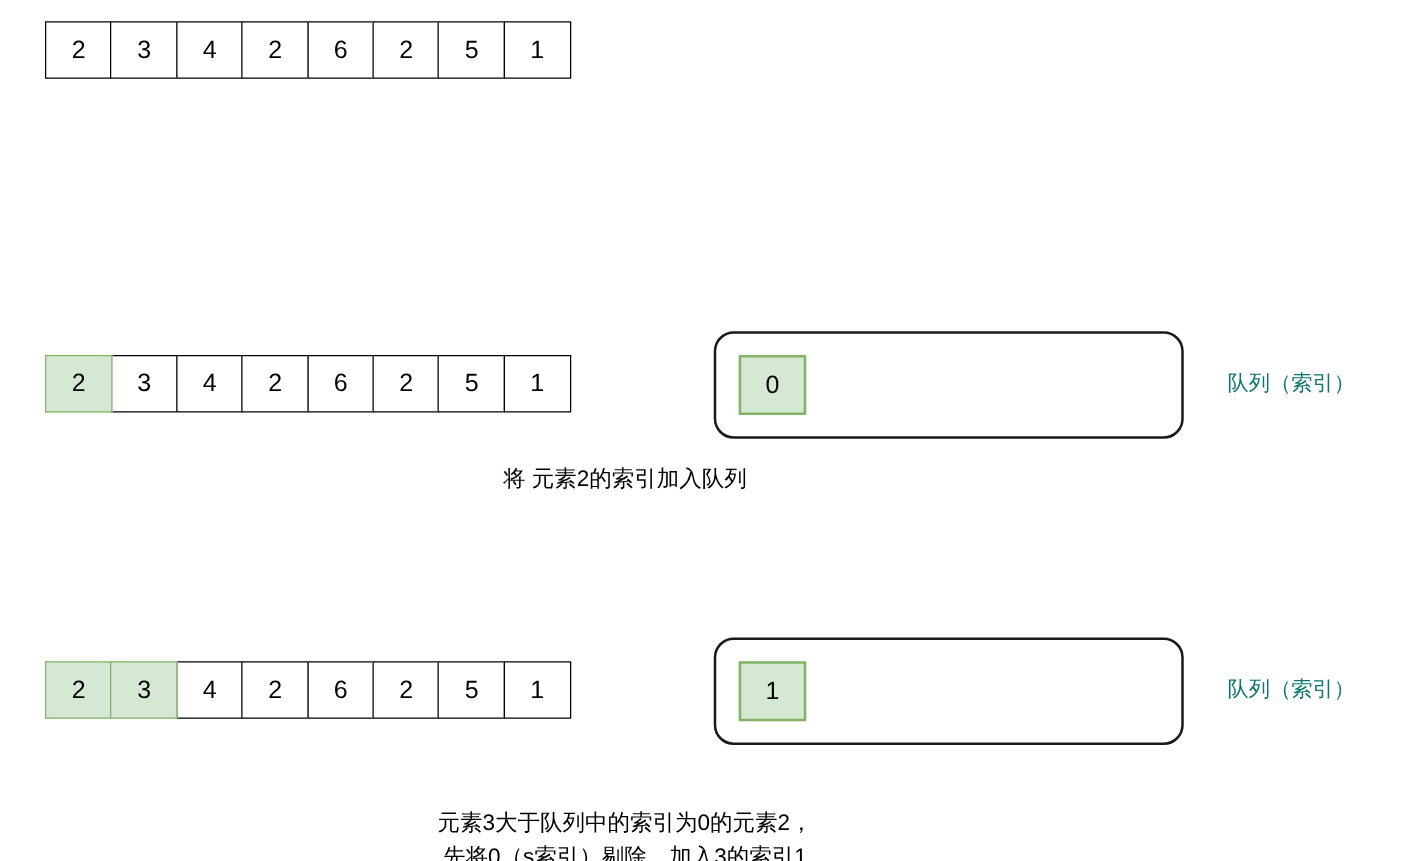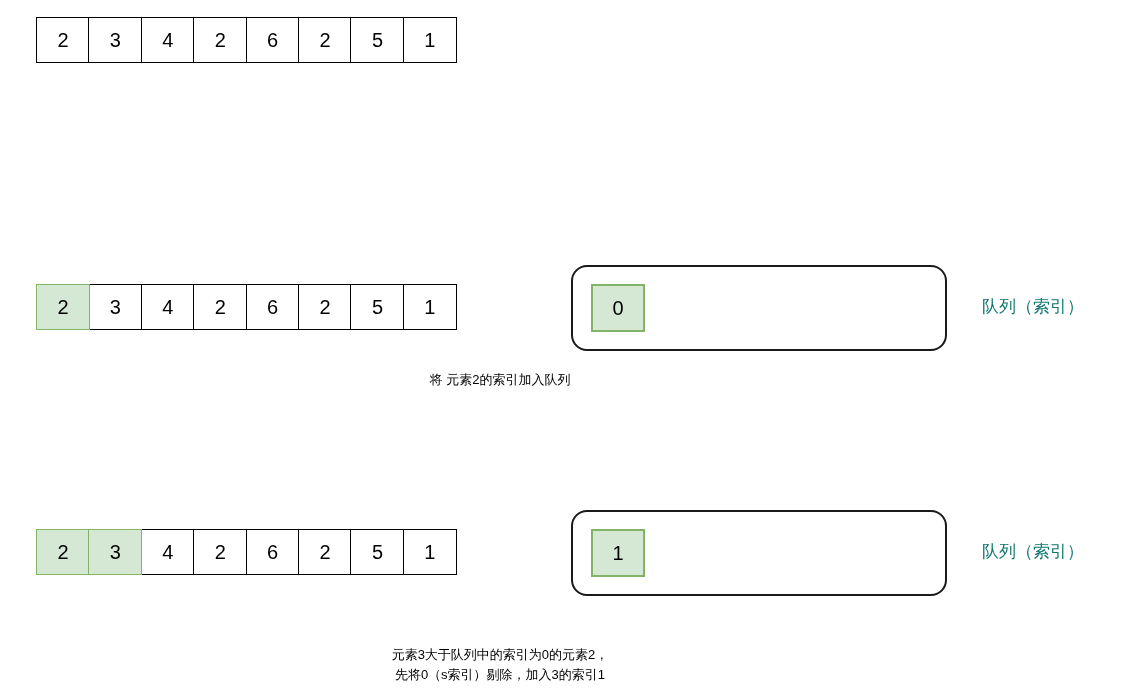--- a/index.html
+++ b/index.html
@@ -72,21 +72,21 @@
   
   .side-label {
     position: absolute;
     font-size: 17px;
     line-height: 1.35;
     white-space: nowrap;
     color: #0f766e;
   }
   .caption {
     position: absolute;
-    font-size: 13px;
+    font-size: 18px;
     line-height: 1.5;
     text-align: center;
     white-space: pre-line;
     color: #000000;
   }
 </style>
 </head>
 <body>
 
 <div class="array" style="left:36px; top:17px;">

